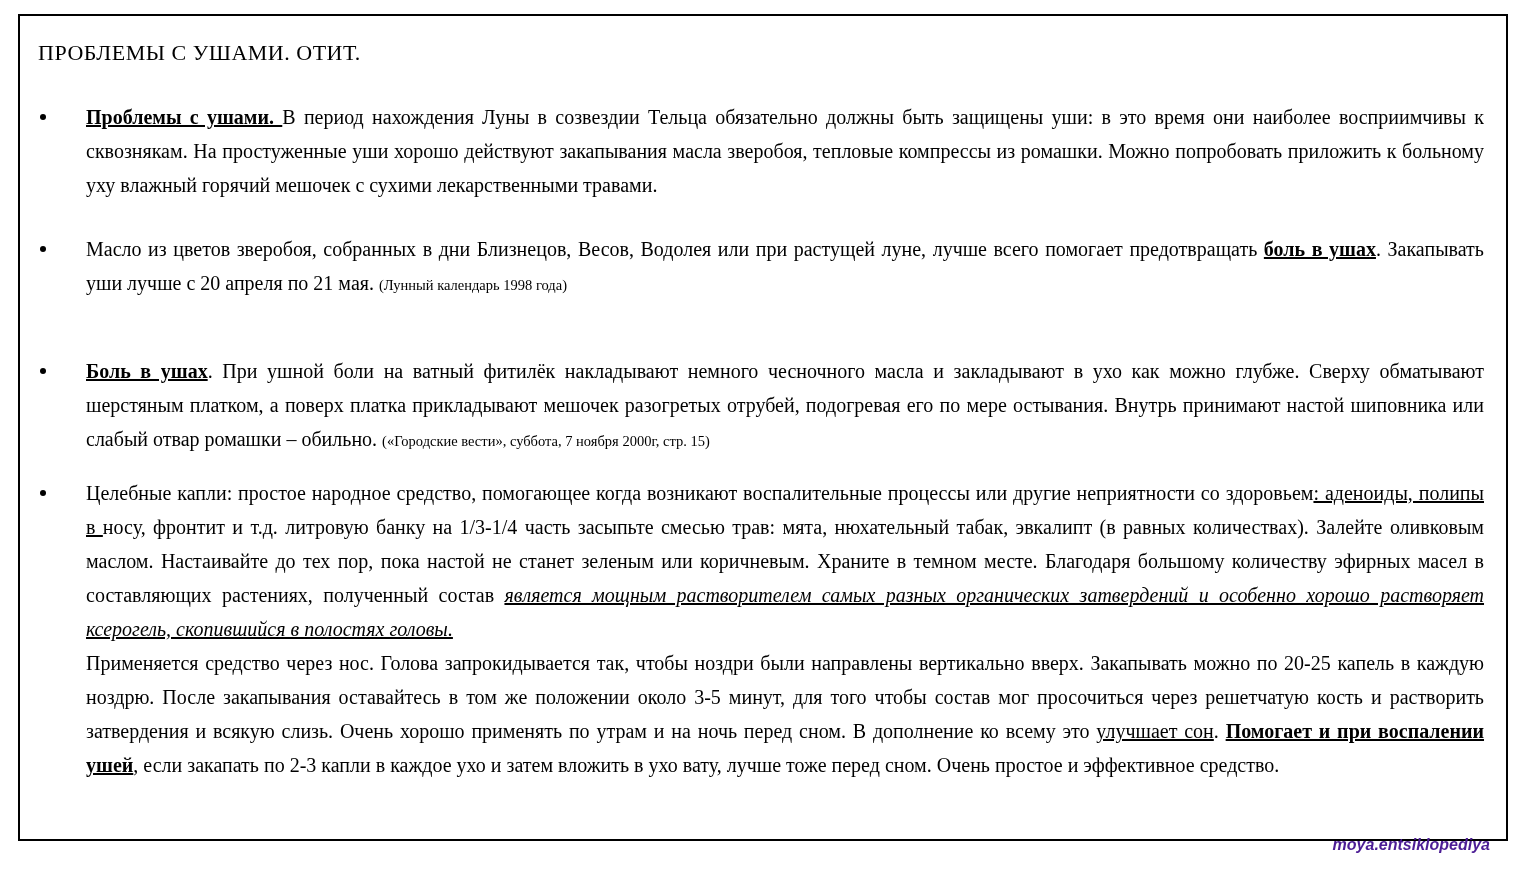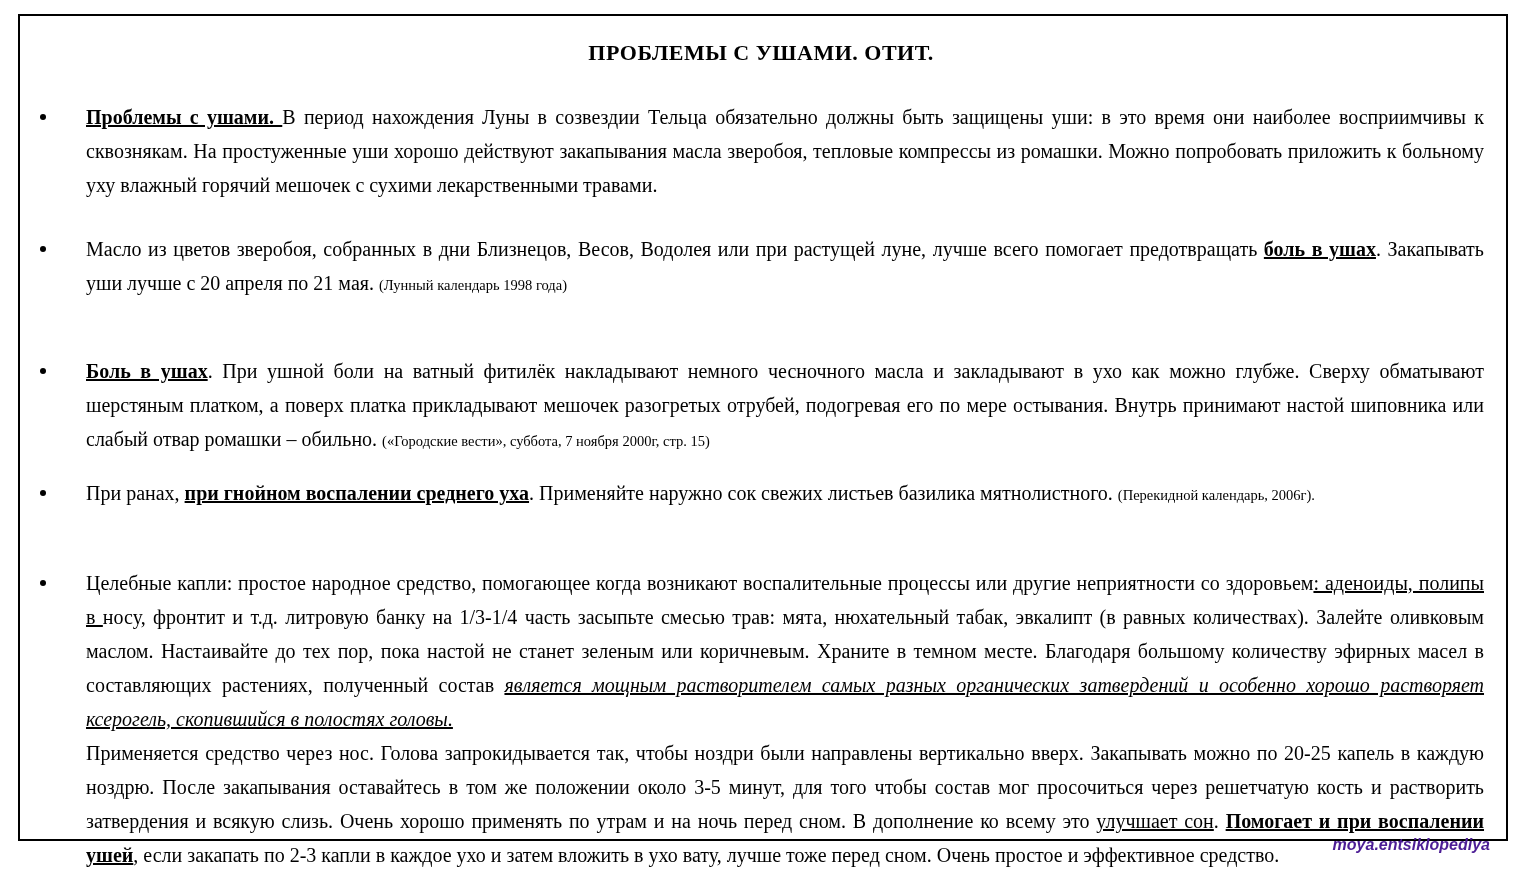--- a/index.html
+++ b/index.html
@@ -19,22 +19,22 @@
     position: absolute;
     left: 18px;
     top: 14px;
     width: 1490px;
     height: 827px;
     border: 2px solid #000000;
     box-sizing: border-box;
     padding: 14px 22px 0 18px;
   }
   .title {
-    text-align: center;
-    font-weight: bold;
+    text-align: left;
+    font-weight: normal;
     font-size: 22px;
     letter-spacing: 0.5px;
     margin-top: 10px;
   }
   .bullet-list {
     margin-top: 34px;
   }
   .bullet-item {
     display: flex;
     align-items: flex-start;
@@ -102,26 +102,20 @@
         </div>
   </div>
 
   <div class="bullet-item">
     <span class="marker"></span>
     <div class="bullet-content">
           <div class="para"><span class="b u">Боль в ушах</span><span>. При ушной боли на ватный фитилёк накладывают немного чесночного масла и закладывают в ухо как можно глубже. Сверху обматывают шерстяным платком, а поверх платка прикладывают мешочек разогретых отрубей, подогревая его по мере остывания. Внутрь принимают настой шиповника или слабый отвар ромашки – обильно. </span><span class="sm">(«Городские вести», суббота, 7 ноября 2000г,  стр. 15)</span></div>
         </div>
   </div>
 
-  <div class="bullet-item">
-    <span class="marker"></span>
-    <div class="bullet-content">
-          <div class="para"><span>При ранах, </span><span class="b u">при гнойном воспалении среднего уха</span><span>. Применяйте наружно сок свежих листьев базилика мятнолистного. </span><span class="sm">(Перекидной календарь, 2006г).</span></div>
-        </div>
-  </div>
 
   <div class="bullet-item">
     <span class="marker"></span>
     <div class="bullet-content">
           <div class="para"><span>Целебные капли: простое народное средство, помогающее когда возникают воспалительные процессы или другие неприятности со здоровьем</span><span class="u">: аденоиды, полипы в </span><span>носу, фронтит и т.д. литровую банку на 1/3-1/4 часть засыпьте смесью трав: мята, нюхательный табак, эвкалипт (в равных количествах). Залейте оливковым маслом. Настаивайте до тех пор, пока настой не станет зеленым или коричневым. Храните в темном месте. Благодаря большому количеству эфирных масел в составляющих растениях, полученный состав </span><span class="i u">является мощным растворителем самых разных органических затвердений и особенно хорошо растворяет ксерогель, скопившийся в полостях головы.</span></div>
           <div class="para"><span>Применяется средство через нос. Голова запрокидывается так, чтобы ноздри были направлены вертикально вверх. Закапывать можно по 20-25 капель в каждую ноздрю. После закапывания оставайтесь в том же положении около 3-5 минут, для того чтобы состав мог просочиться через решетчатую кость и растворить затвердения и всякую слизь. Очень хорошо применять по утрам и на ночь перед сном. В дополнение ко всему это </span><span class="u">улучшает сон</span><span>. </span><span class="b u">Помогает и при воспалении ушей</span><span>, если закапать по 2-3 капли в каждое ухо и затем вложить в ухо вату, лучше тоже перед сном. Очень простое и эффективное средство. </span></div>
         </div>
   </div>
 </div>
 </div>

